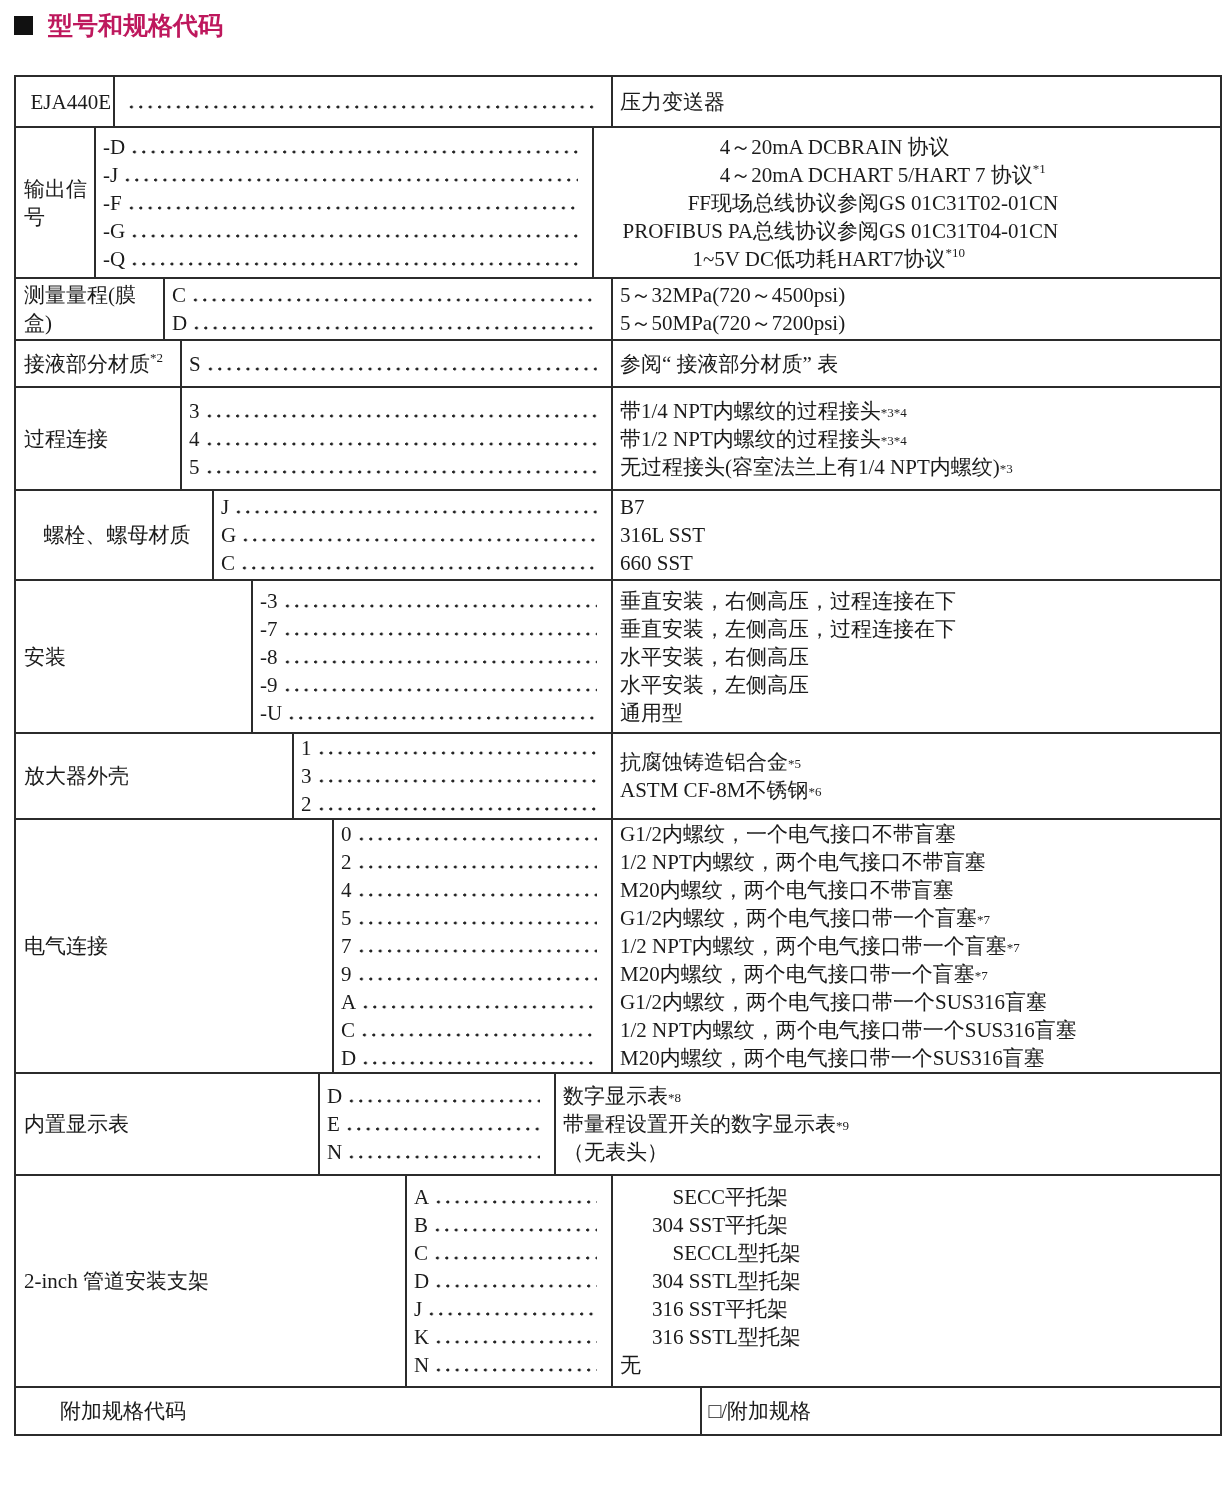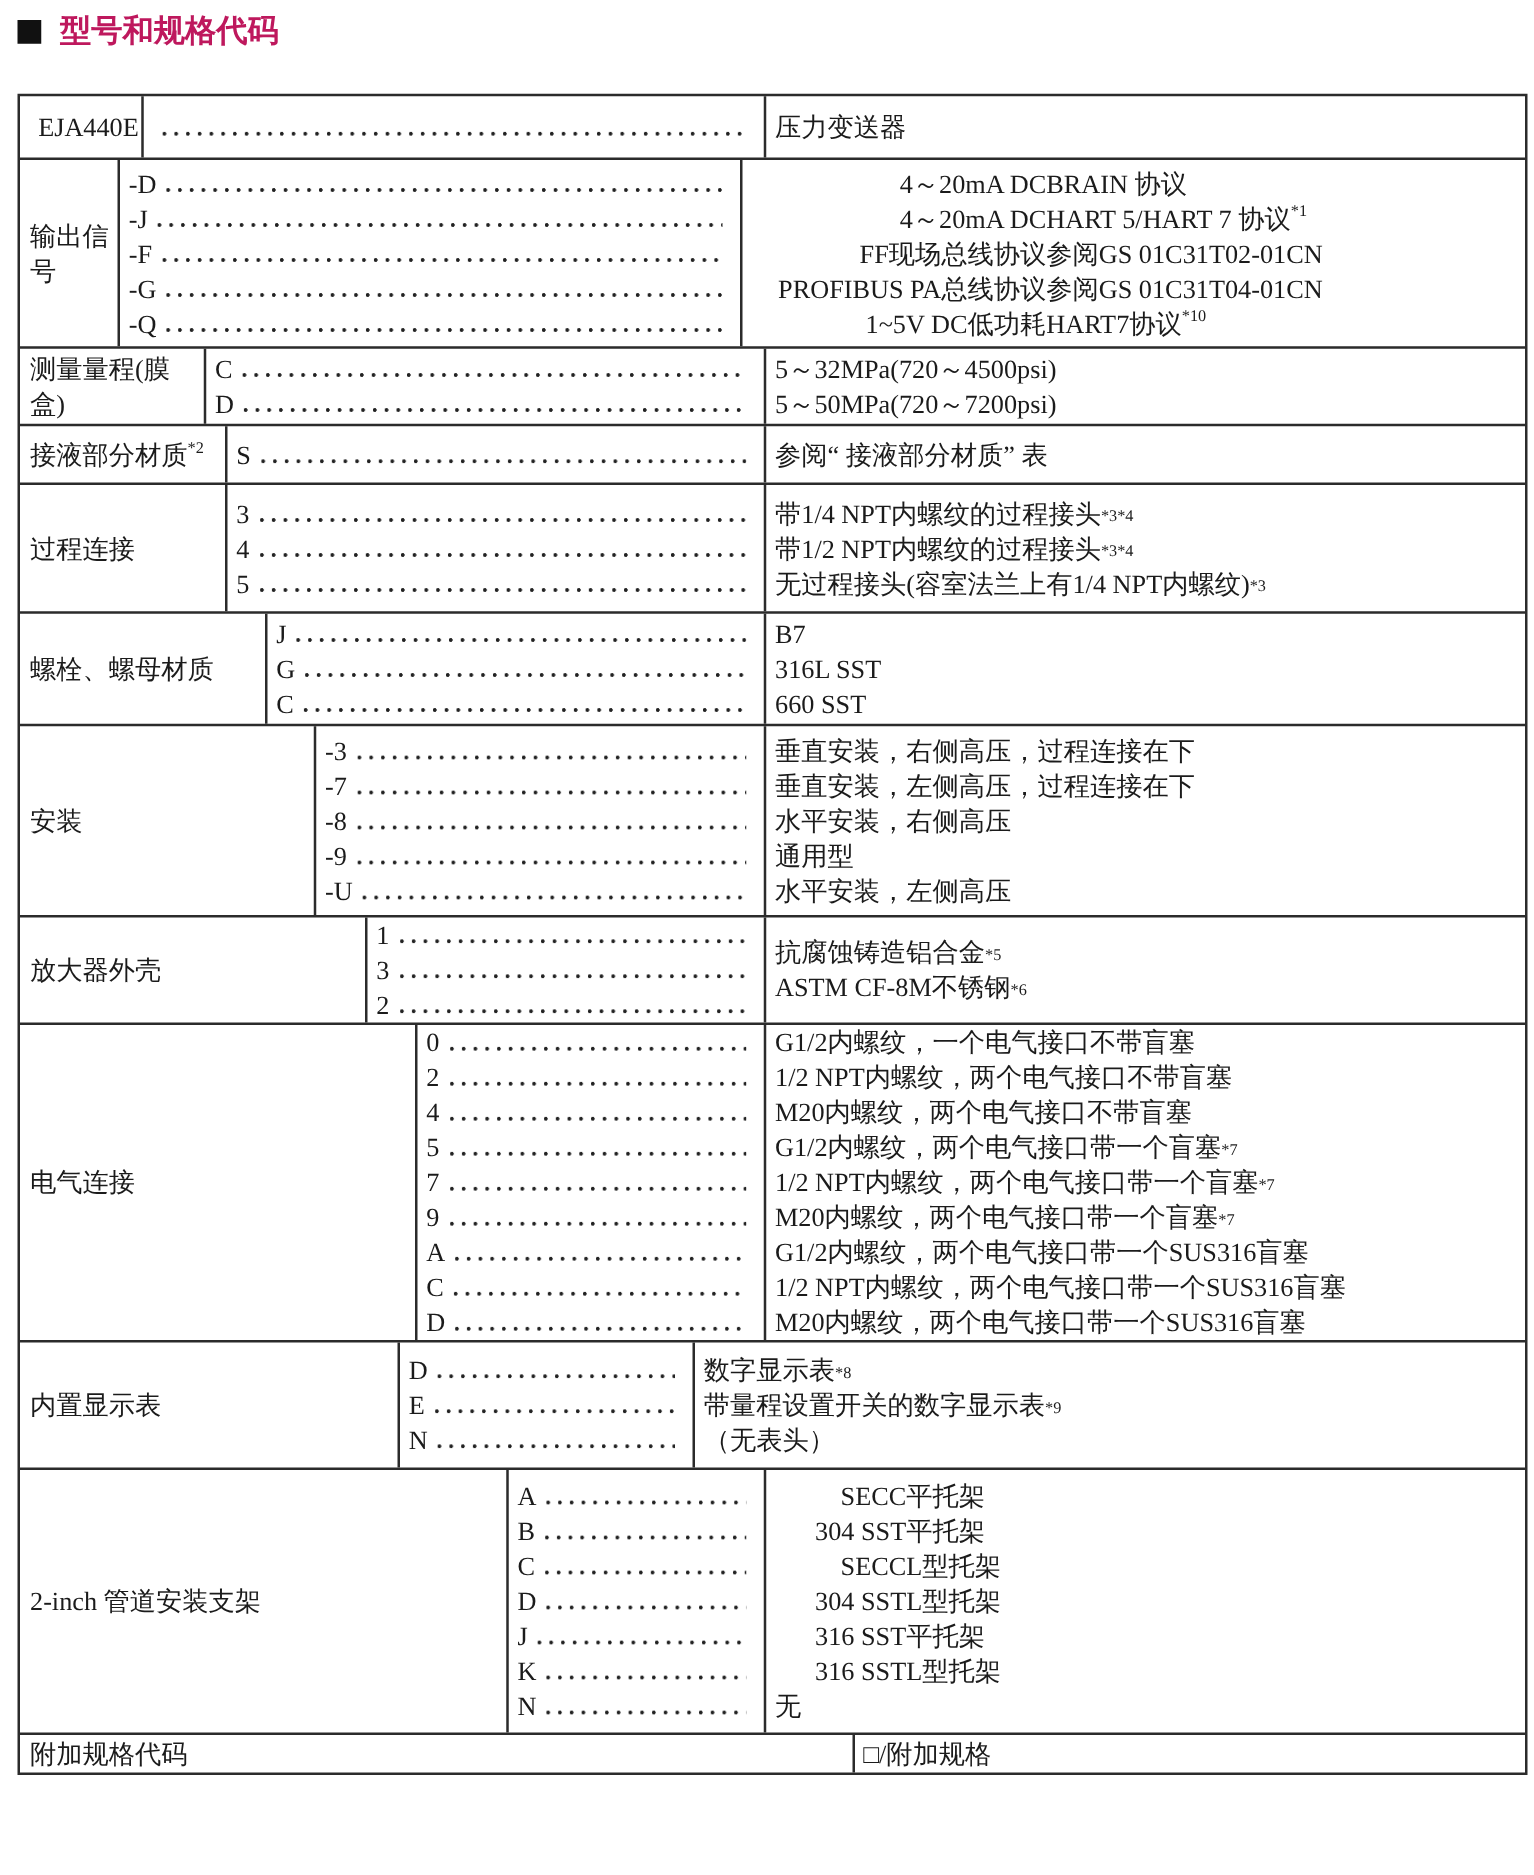--- a/index.html
+++ b/index.html
@@ -168,21 +168,21 @@
               <span class="leader"></span>
             </div>
           </div>
           <div class="cell desc-cell">
             <div class="line">带1/4 NPT内螺纹的过程接头<sup>*3</sup><sup>*4</sup></div>
             <div class="line">带1/2 NPT内螺纹的过程接头<sup>*3</sup><sup>*4</sup></div>
             <div class="line">无过程接头(容室法兰上有1/4 NPT内螺纹)<sup>*3</sup></div>
           </div>
         </div>
         <div class="trow" style="height: 90px;">
-          <div class="cell label-cell" style="width: 198px;">
+          <div class="cell label-cell" style="width: 198px; align-items: center;">
             <span class="lbl">螺栓、螺母材质</span>
           </div>
           <div class="cell code-cell" style="width: 399px;">
             <div class="line">
               <span class="code">J</span>
               <span class="leader"></span>
             </div>
             <div class="line">
               <span class="code">G</span>
               <span class="leader"></span>
@@ -221,22 +221,22 @@
             </div>
             <div class="line">
               <span class="code">-U</span>
               <span class="leader"></span>
             </div>
           </div>
           <div class="cell desc-cell">
             <div class="line">垂直安装，右侧高压，过程连接在下</div>
             <div class="line">垂直安装，左侧高压，过程连接在下</div>
             <div class="line">水平安装，右侧高压</div>
+            <div class="line">水平安装，左侧高压</div>
             <div class="line">通用型</div>
-            <div class="line">水平安装，左侧高压</div>
           </div>
         </div>
         <div class="trow" style="height: 86px;">
           <div class="cell label-cell" style="width: 278px;">
             <span class="lbl">放大器外壳</span>
           </div>
           <div class="cell code-cell" style="width: 319px;">
             <div class="line">
               <span class="code">1</span>
               <span class="leader"></span>
@@ -388,21 +388,21 @@
               <span class="c1" style="width:105px">316 SST</span>
               <span>平托架</span>
             </div>
             <div class="line">
               <span class="c1" style="width:105px">316 SST</span>
               <span>L型托架</span>
             </div>
             <div class="line">无</div>
           </div>
         </div>
-        <div class="trow" style="height: 32px;">
+        <div class="trow" style="height: 48px; padding-left: 36px;">
           <div class="cell label-cell" style="flex: 1 1 auto;">
             <span class="lbl">附加规格代码</span>
           </div>
           <div class="cell desc-cell">
             <div class="line">□/附加规格</div>
           </div>
         </div>
       </div>
   </div>
 

